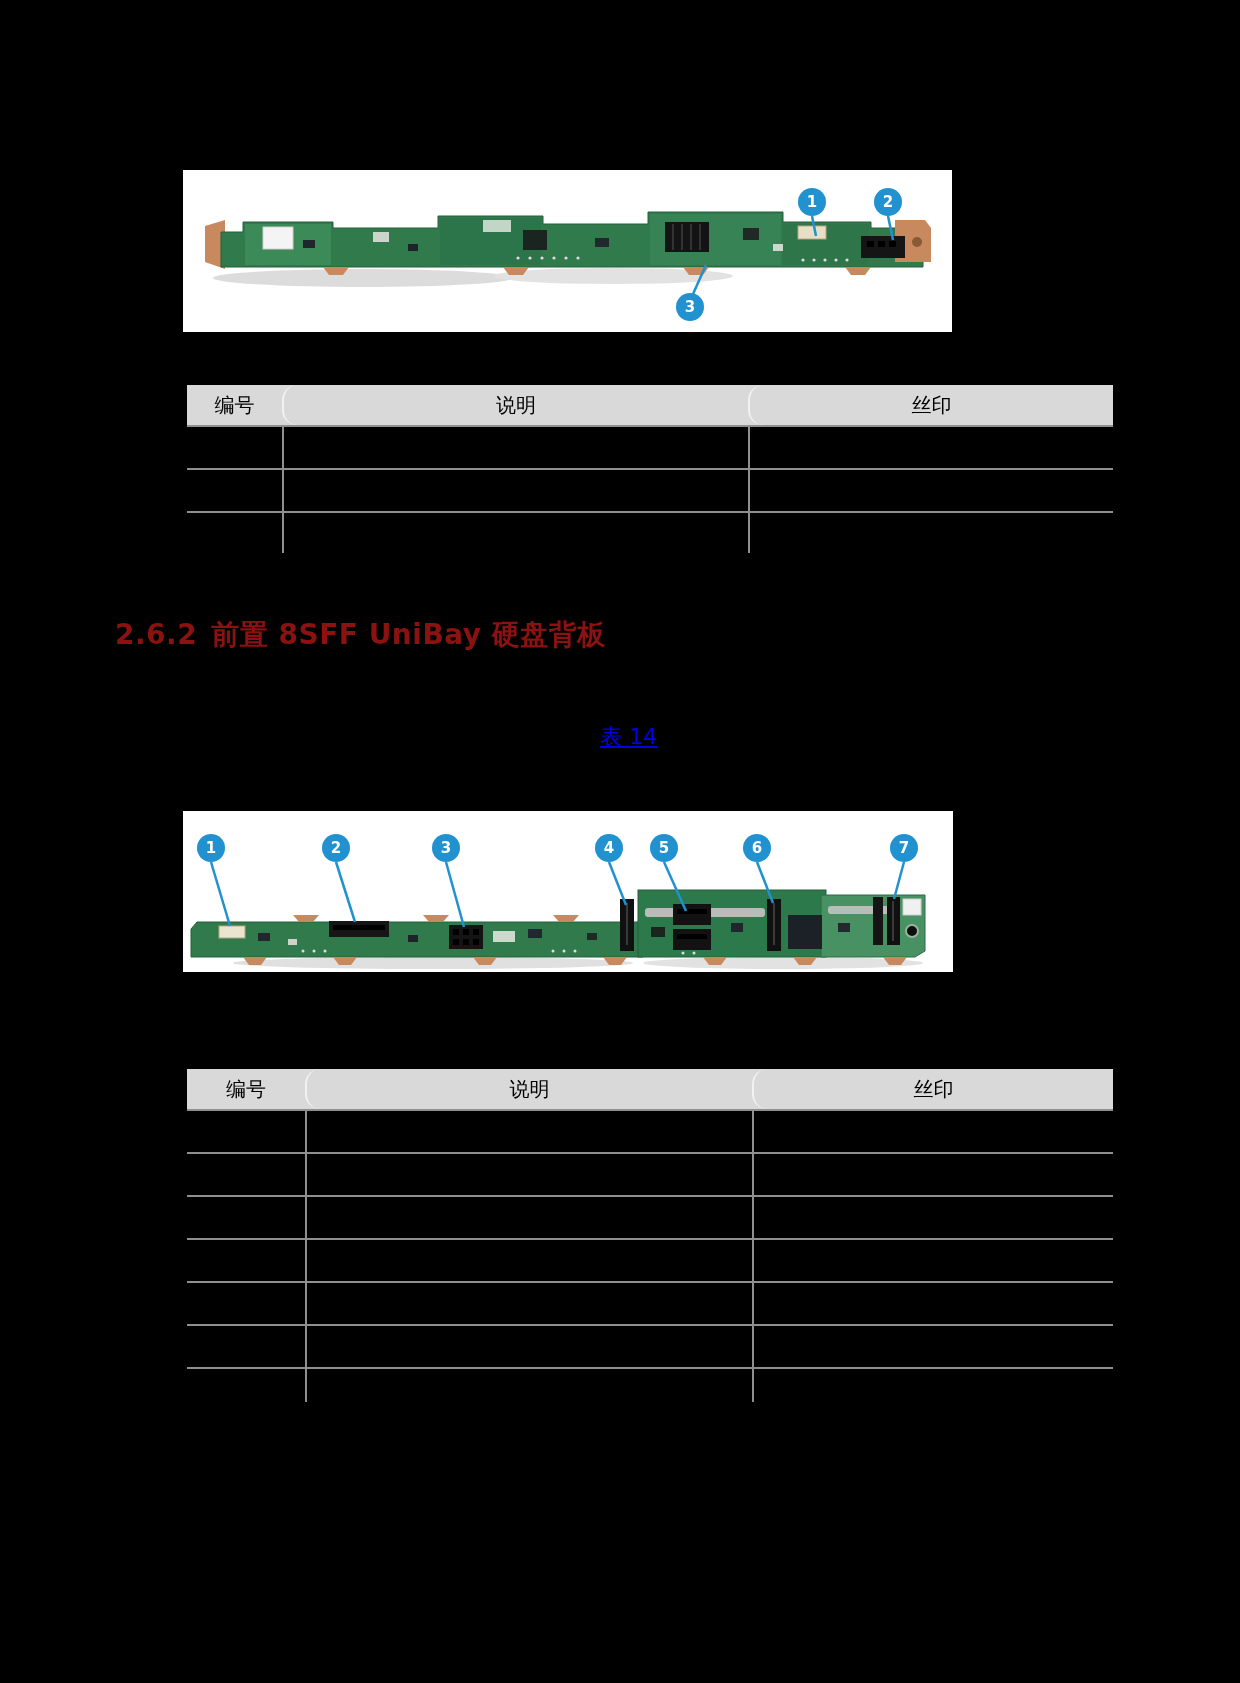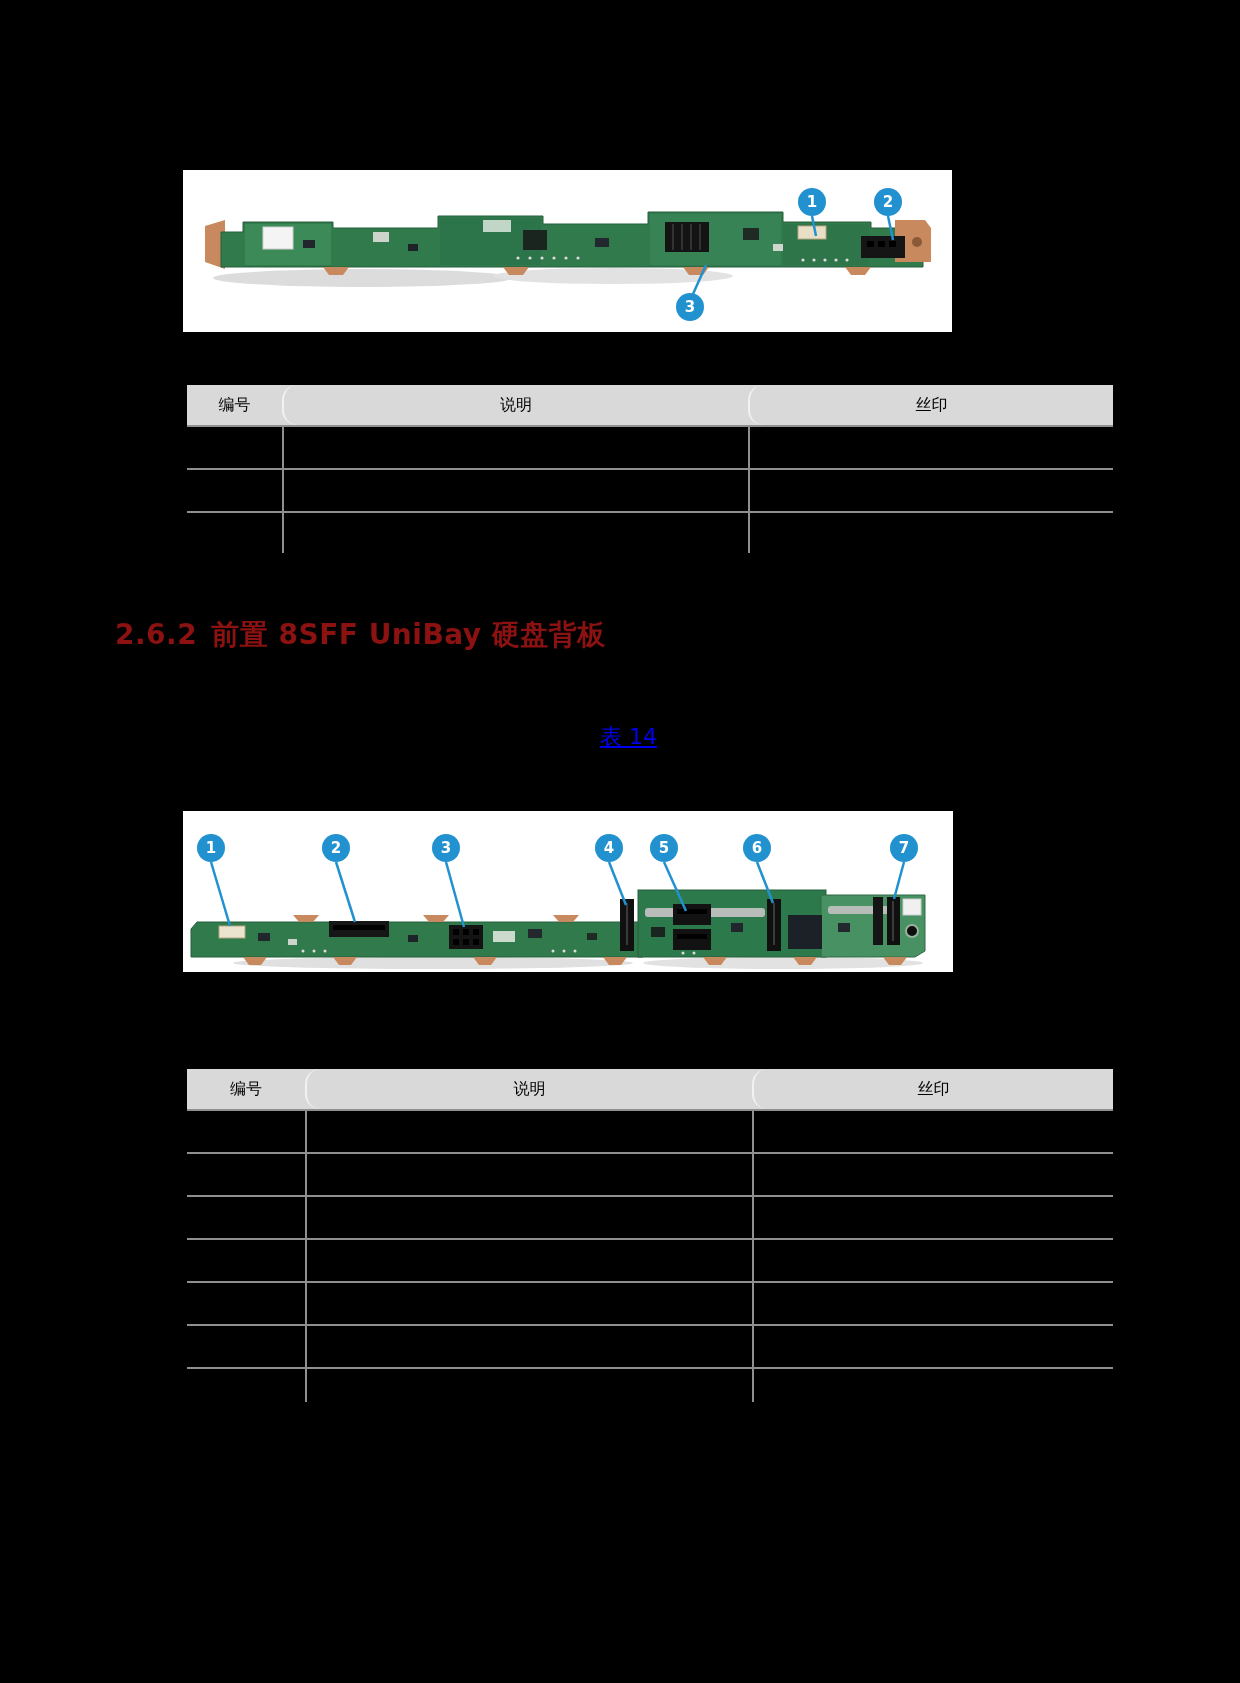--- a/index.html
+++ b/index.html
@@ -29,21 +29,21 @@
   .tbl{position:absolute;}
   .thead{
     display:flex;
     background:#d9d9d9;
     height:40px;
     border-bottom:2px solid #8f8f8f;
   }
   .thcell{
     display:flex;align-items:center;justify-content:center;
     color:#000;
-    font-size:16px;
+    font-size:20px;
   }
   .thcell + .thcell{border-left:2px solid #f2f2f2;border-radius:15px;}
   .trow{
     display:flex;
     height:41px;
     border-bottom:2px solid #8f8f8f;
   }
   .trow.stub{border-bottom:none;}
   .tcell{height:100%;}
   .tcell + .tcell{border-left:2px solid #8f8f8f;}

